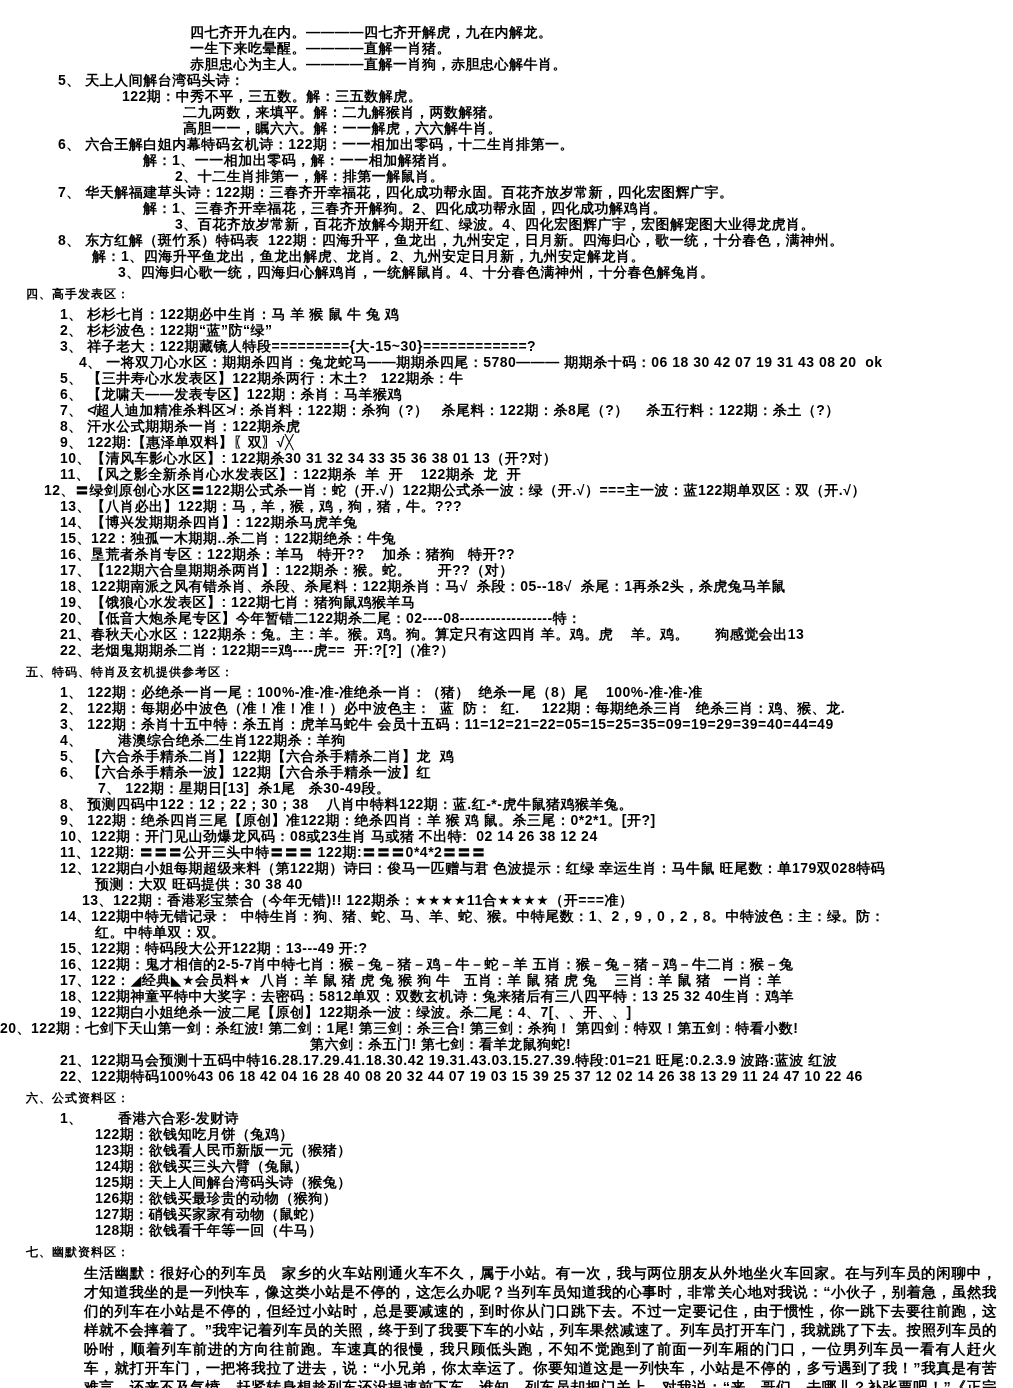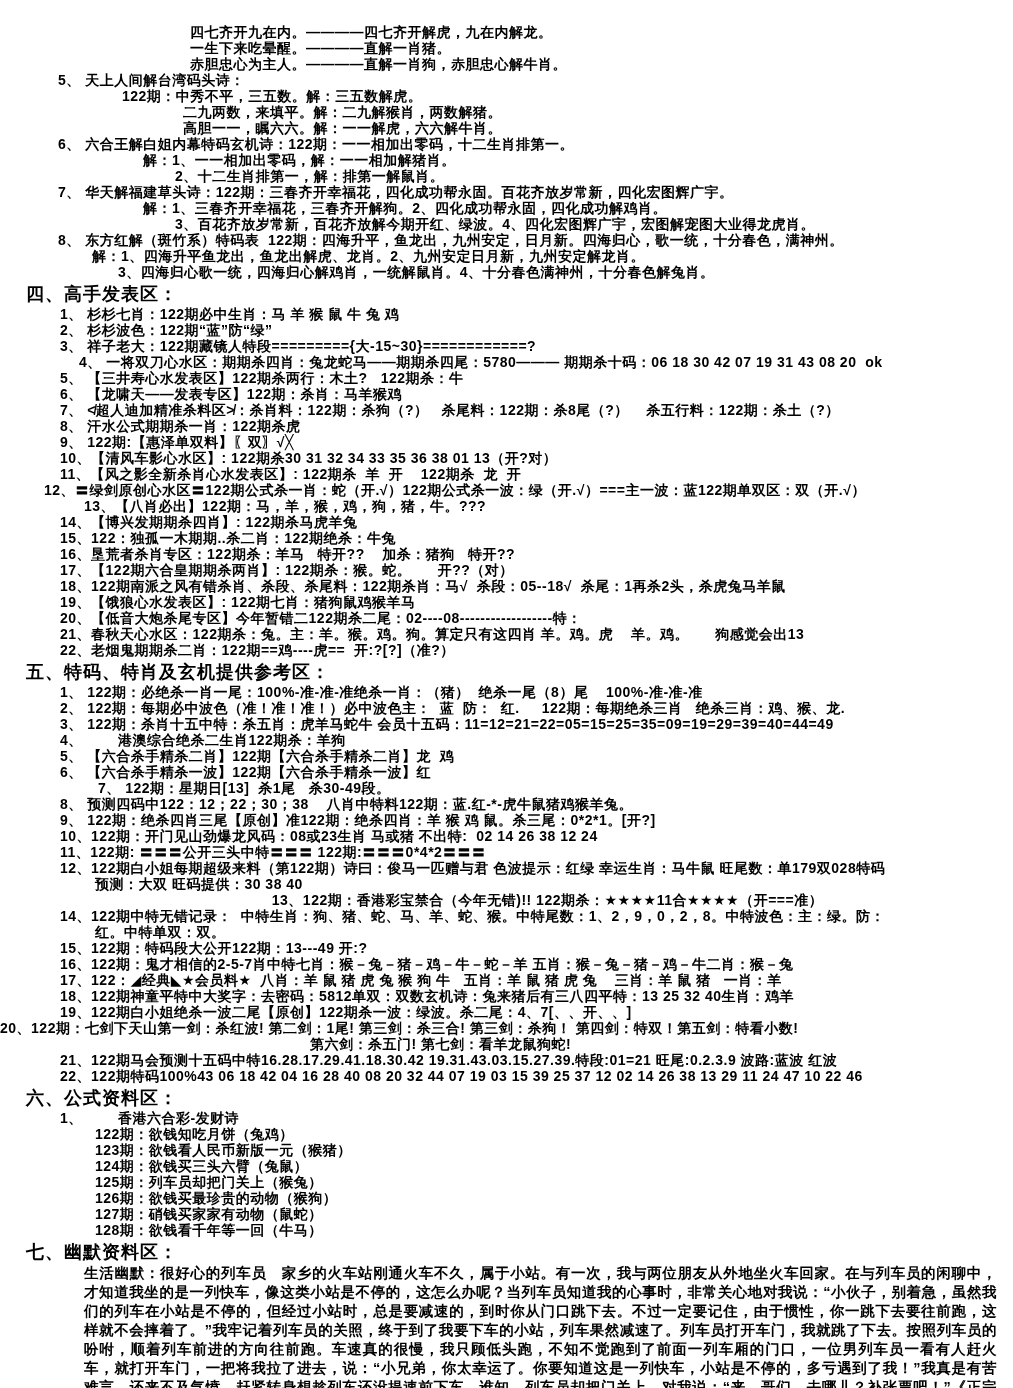--- a/index.html
+++ b/index.html
@@ -9,21 +9,21 @@
     font-family:"Liberation Sans","DejaVu Sans",sans-serif;
     font-weight:700;
   }
   .doc{padding-top:24px;font-size:14px;}
   .line{
     line-height:16px;
     white-space:pre;
     letter-spacing:0.5px;
   }
   .heading{
-    font-size:18px;
+    font-size:12px;
     line-height:18px;
     margin:5px 0 3px 0;
     padding-left:26px;
     letter-spacing:1px;
     white-space:pre;
   }
   .para{
     font-size:14.5px;
     line-height:19px;
     margin:0 16px 0 84px;
@@ -60,21 +60,21 @@
       <div class="line" style="padding-left: 60px;">3、 祥子老大：122期藏镜人特段========={大-15~30}============?</div>
       <div class="line" style="padding-left: 79px;">4、 一将双刀心水区：期期杀四肖：兔龙蛇马——期期杀四尾：5780——— 期期杀十码：06 18 30 42 07 19 31 43 08 20  ok</div>
       <div class="line" style="padding-left: 60px;">5、 【三井寿心水发表区】122期杀两行：木土?   122期杀：牛</div>
       <div class="line" style="padding-left: 60px;">6、 【龙啸天——发表专区】122期：杀肖：马羊猴鸡</div>
       <div class="line" style="padding-left: 60px;">7、 ≮超人迪加精准杀料区≯：杀肖料：122期：杀狗（?）   杀尾料：122期：杀8尾（?）    杀五行料：122期：杀土（?）</div>
       <div class="line" style="padding-left: 60px;">8、 汗水公式期期杀一肖：122期杀虎</div>
       <div class="line" style="padding-left: 60px;">9、 122期:【惠泽单双料】〖双〗√╳</div>
       <div class="line" style="padding-left: 60px;">10、【清风车影心水区】: 122期杀30 31 32 34 33 35 36 38 01 13（开?对）</div>
       <div class="line" style="padding-left: 60px;">11、【风之影全新杀肖心水发表区】: 122期杀  羊  开    122期杀  龙  开</div>
       <div class="line" style="padding-left: 44px;">12、〓绿剑原创心水区〓122期公式杀一肖：蛇（开.√）122期公式杀一波：绿（开.√）===主一波：蓝122期单双区：双（开.√）</div>
-      <div class="line" style="padding-left: 84px;">13、【八肖必出】122期：马，羊，猴，鸡，狗，猪，牛。???</div>
+      <div class="line" style="padding-left: 60px;">13、【八肖必出】122期：马，羊，猴，鸡，狗，猪，牛。???</div>
       <div class="line" style="padding-left: 60px;">14、【博兴发期期杀四肖】: 122期杀马虎羊兔</div>
       <div class="line" style="padding-left: 60px;">15、122：独孤一木期期..杀二肖：122期绝杀：牛兔</div>
       <div class="line" style="padding-left: 60px;">16、垦荒者杀肖专区：122期杀：羊马   特开??    加杀：猪狗   特开??</div>
       <div class="line" style="padding-left: 60px;">17、【122期六合皇期期杀两肖】: 122期杀：猴。蛇。      开??（对）</div>
       <div class="line" style="padding-left: 60px;">18、122期南派之风有错杀肖、杀段、杀尾料：122期杀肖：马√  杀段：05--18√  杀尾：1再杀2头，杀虎兔马羊鼠</div>
       <div class="line" style="padding-left: 60px;">19、【饿狼心水发表区】: 122期七肖：猪狗鼠鸡猴羊马</div>
       <div class="line" style="padding-left: 60px;">20、【低音大炮杀尾专区】今年暂错二122期杀二尾：02----08------------------特：</div>
       <div class="line" style="padding-left: 60px;">21、春秋天心水区：122期杀：兔。主：羊。猴。鸡。狗。算定只有这四肖 羊。鸡。虎    羊。鸡。      狗感觉会出13</div>
       <div class="line" style="padding-left: 60px;">22、老烟鬼期期杀二肖：122期==鸡----虎==  开:?[?]（准?）</div>
     </section>
@@ -86,40 +86,40 @@
       <div class="line" style="padding-left: 60px;">4、        港澳综合绝杀二生肖122期杀：羊狗</div>
       <div class="line" style="padding-left: 60px;">5、 【六合杀手精杀二肖】122期【六合杀手精杀二肖】龙  鸡</div>
       <div class="line" style="padding-left: 60px;">6、 【六合杀手精杀一波】122期【六合杀手精杀一波】红</div>
       <div class="line" style="padding-left: 60px; margin-left: 38px;">7、 122期：星期日[13]  杀1尾   杀30-49段。</div>
       <div class="line" style="padding-left: 60px;">8、 预测四码中122：12；22；30；38    八肖中特料122期：蓝.红-*-虎牛鼠猪鸡猴羊兔。</div>
       <div class="line" style="padding-left: 60px;">9、 122期：绝杀四肖三尾【原创】准122期：绝杀四肖：羊 猴 鸡 鼠。杀三尾：0*2*1。[开?]</div>
       <div class="line" style="padding-left: 60px;">10、122期：开门见山劲爆龙风码：08或23生肖 马或猪 不出特:  02 14 26 38 12 24</div>
       <div class="line" style="padding-left: 60px;">11、122期: 〓〓〓公开三头中特〓〓〓 122期:〓〓〓0*4*2〓〓〓</div>
       <div class="line" style="padding-left: 60px;">12、122期白小姐每期超级来料（第122期）诗曰：俊马一匹赠与君 色波提示：红绿 幸运生肖：马牛鼠 旺尾数：单179双028特码</div>
       <div class="line" style="padding-left: 95px;">预测：大双 旺码提供：30 38 40</div>
-      <div class="line" style="padding-left: 82px; text-align: center;">13、122期：香港彩宝禁合（今年无错)!! 122期杀：★★★★11合★★★★（开===准）</div>
+      <div class="line" style="padding-left: 82px;">13、122期：香港彩宝禁合（今年无错)!! 122期杀：★★★★11合★★★★（开===准）</div>
       <div class="line" style="padding-left: 60px;">14、122期中特无错记录：  中特生肖：狗、猪、蛇、马、羊、蛇、猴。中特尾数：1、2，9，0，2，8。中特波色：主：绿。防：</div>
       <div class="line" style="padding-left: 95px;">红。中特单双：双。</div>
       <div class="line" style="padding-left: 60px;">15、122期：特码段大公开122期：13---49 开:?</div>
       <div class="line" style="padding-left: 60px;">16、122期：鬼才相信的2-5-7肖中特七肖：猴－兔－猪－鸡－牛－蛇－羊 五肖：猴－兔－猪－鸡－牛二肖：猴－兔</div>
       <div class="line" style="padding-left: 60px;">17、122：◢经典◣★会员料★  八肖：羊 鼠 猪 虎 兔 猴 狗 牛   五肖：羊 鼠 猪 虎 兔    三肖：羊 鼠 猪   一肖：羊</div>
       <div class="line" style="padding-left: 60px;">18、122期神童平特中大奖字：去密码：5812单双：双数玄机诗：兔来猪后有三八四平特：13 25 32 40生肖：鸡羊</div>
       <div class="line" style="padding-left: 60px;">19、122期白小姐绝杀一波二尾【原创】122期杀一波：绿波。杀二尾：4、7[、、开、、]</div>
       <div class="line" style="">20、122期：七剑下天山第一剑：杀红波! 第二剑：1尾! 第三剑：杀三合! 第三剑：杀狗！ 第四剑：特双！第五剑：特看小数!</div>
       <div class="line" style="padding-left: 310px;">第六剑：杀五门! 第七剑：看羊龙鼠狗蛇!</div>
       <div class="line" style="padding-left: 60px;">21、122期马会预测十五码中特16.28.17.29.41.18.30.42 19.31.43.03.15.27.39.特段:01=21 旺尾:0.2.3.9 波路:蓝波 红波</div>
       <div class="line" style="padding-left: 60px;">22、122期特码100%43 06 18 42 04 16 28 40 08 20 32 44 07 19 03 15 39 25 37 12 02 14 26 38 13 29 11 24 47 10 22 46</div>
     </section>
     <section>
       <div class="heading">六、公式资料区：</div>
       <div class="line" style="padding-left: 60px;">1、        香港六合彩-发财诗</div>
       <div class="line" style="padding-left: 95px;">122期：欲钱知吃月饼（兔鸡）</div>
       <div class="line" style="padding-left: 95px;">123期：欲钱看人民币新版一元（猴猪）</div>
       <div class="line" style="padding-left: 95px;">124期：欲钱买三头六臂（兔鼠）</div>
-      <div class="line" style="padding-left: 95px;">125期：列车员却把门关上（猴兔）</div>
+      <div class="line" style="padding-left: 95px;">125期：天上人间解台湾码头诗（猴兔）</div>
       <div class="line" style="padding-left: 95px;">126期：欲钱买最珍贵的动物（猴狗）</div>
       <div class="line" style="padding-left: 95px;">127期：硝钱买家家有动物（鼠蛇）</div>
       <div class="line" style="padding-left: 95px;">128期：欲钱看千年等一回（牛马）</div>
     </section>
     <section>
       <div class="heading">七、幽默资料区：</div>
       <div class="para">生活幽默：很好心的列车员　家乡的火车站刚通火车不久，属于小站。有一次，我与两位朋友从外地坐火车回家。在与列车员的闲聊中，才知道我坐的是一列快车，像这类小站是不停的，这怎么办呢？当列车员知道我的心事时，非常关心地对我说：“小伙子，别着急，虽然我们的列车在小站是不停的，但经过小站时，总是要减速的，到时你从门口跳下去。不过一定要记住，由于惯性，你一跳下去要往前跑，这样就不会摔着了。”我牢记着列车员的关照，终于到了我要下车的小站，列车果然减速了。列车员打开车门，我就跳了下去。按照列车员的吩咐，顺着列车前进的方向往前跑。车速真的很慢，我只顾低头跑，不知不觉跑到了前面一列车厢的门口，一位男列车员一看有人赶火车，就打开车门，一把将我拉了进去，说：“小兄弟，你太幸运了。你要知道这是一列快车，小站是不停的，多亏遇到了我！”我真是有苦难言，还来不及气愤，赶紧转身想趁列车还没提速前下车。谁知，列车员却把门关上，对我说：“来，哥们，去哪儿？补张票吧！”《正宗长沙原版》</div>
     </section>
   </div>
 

